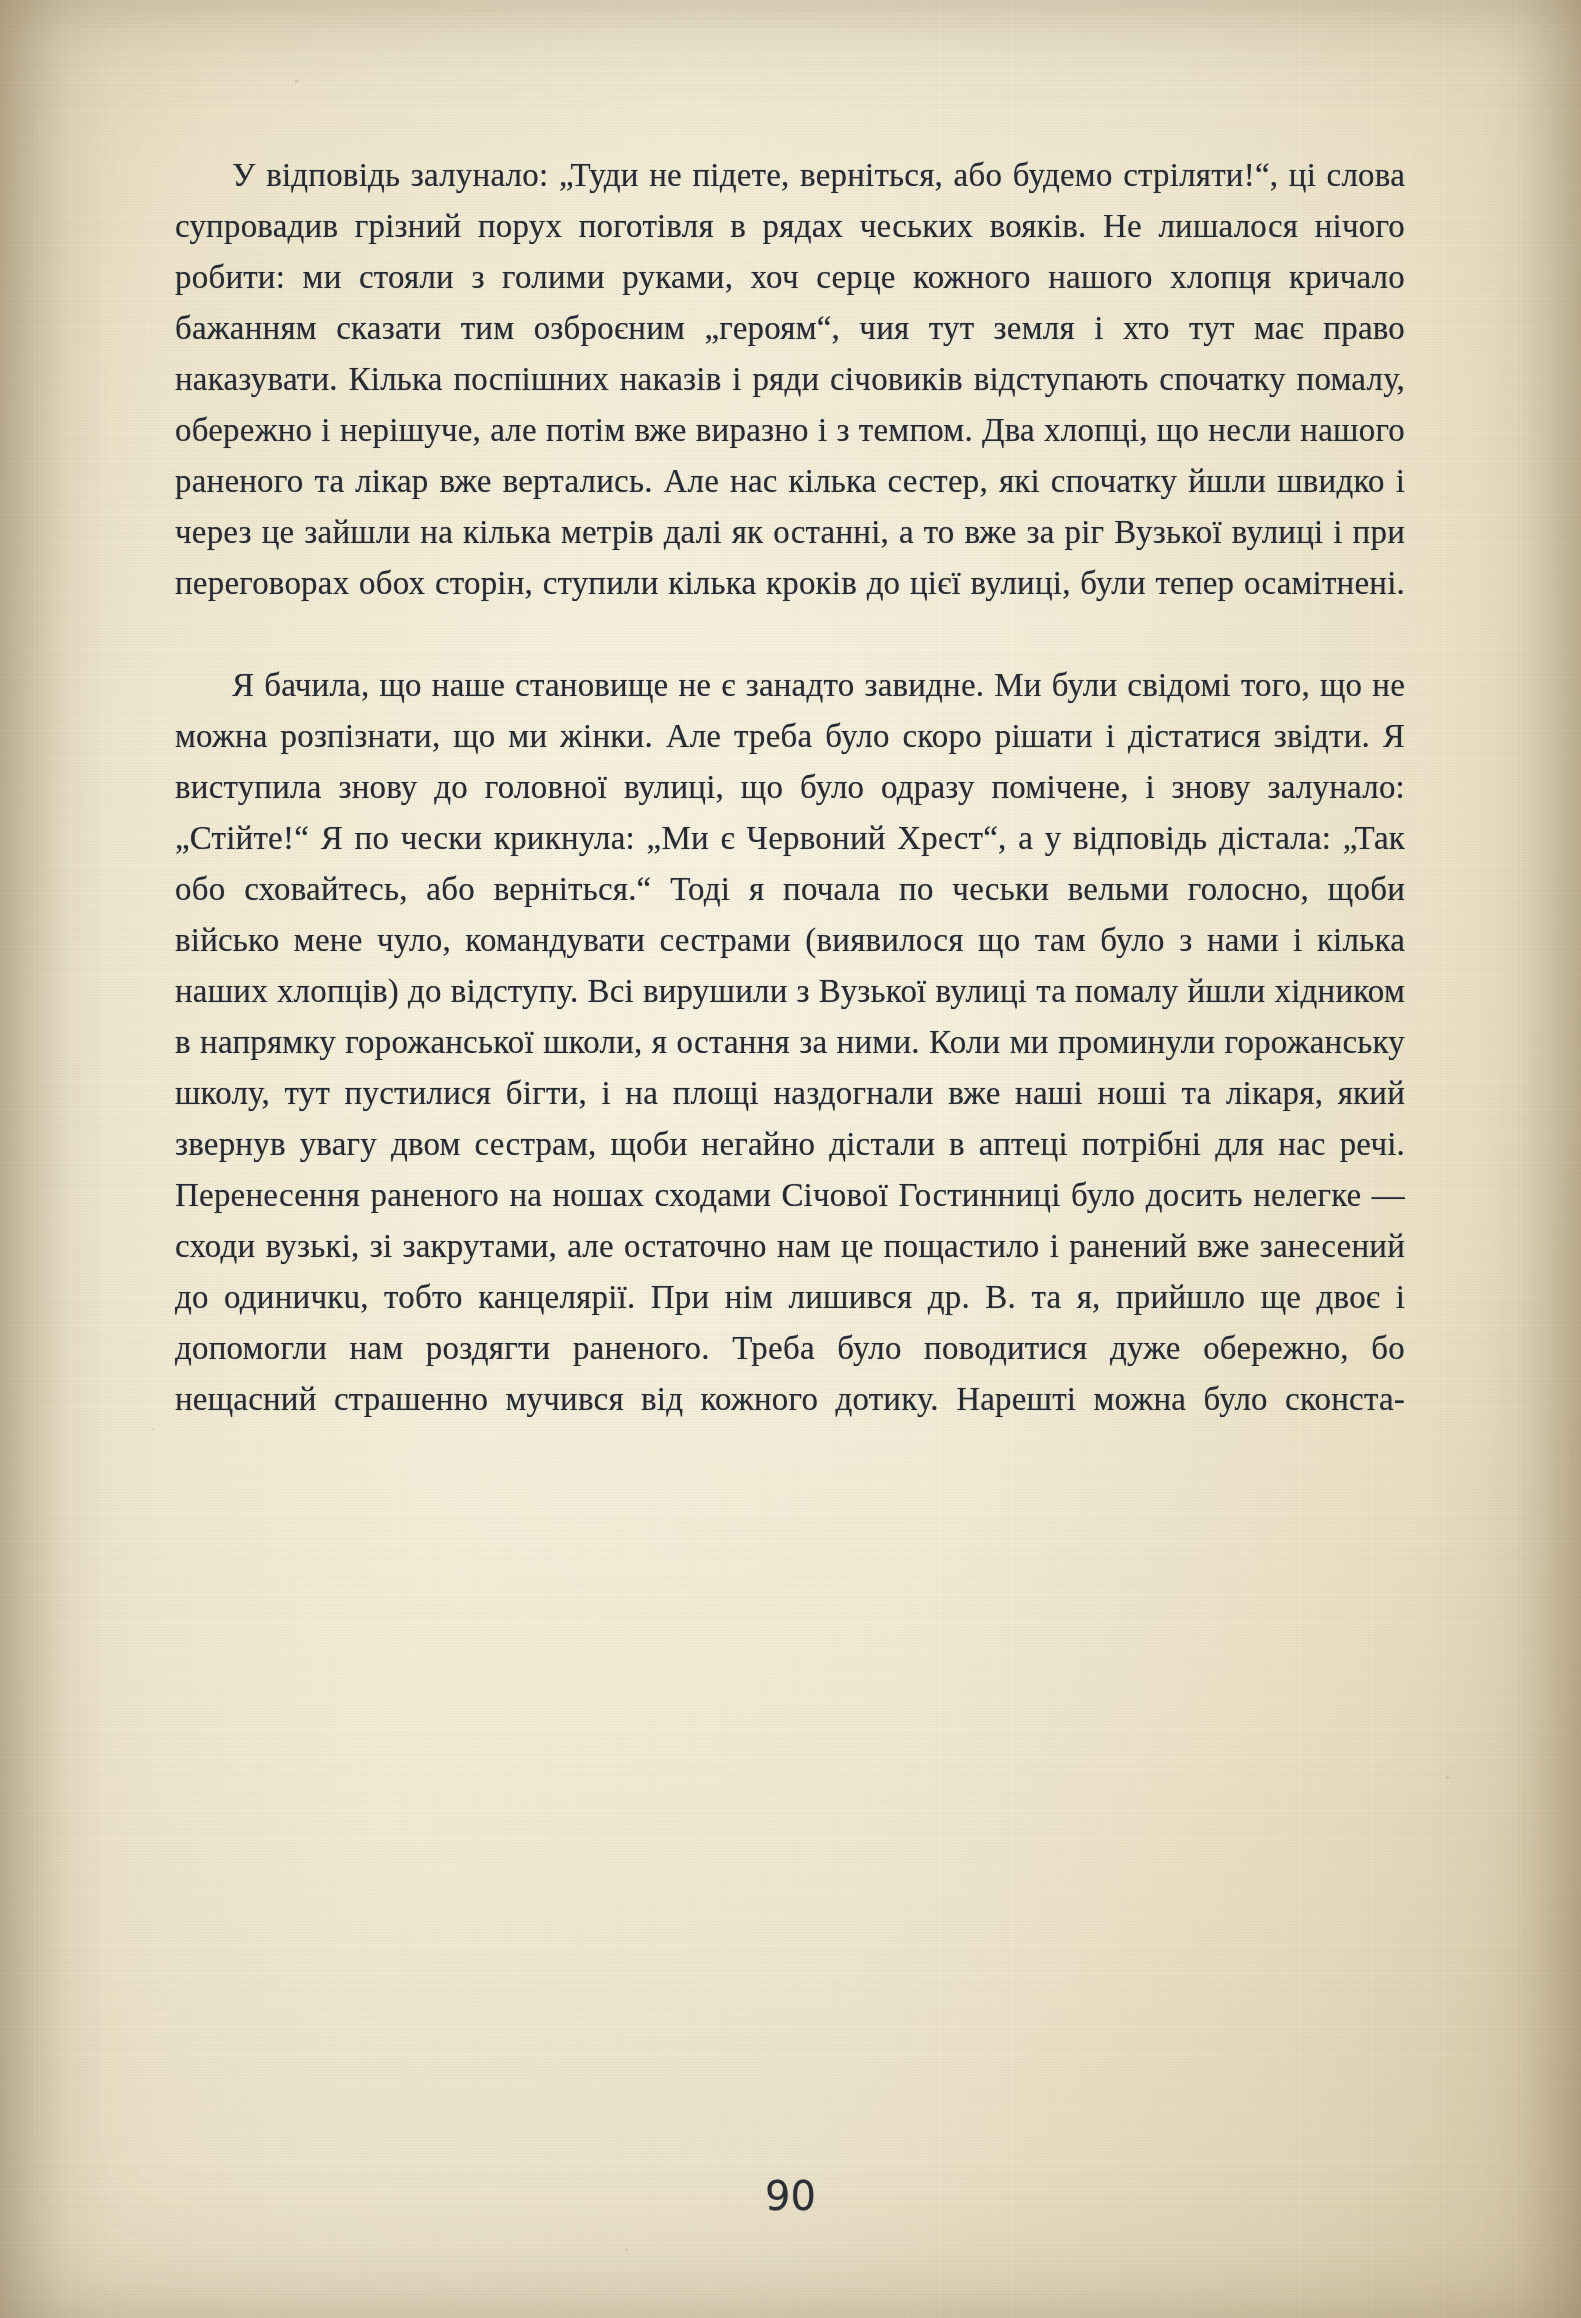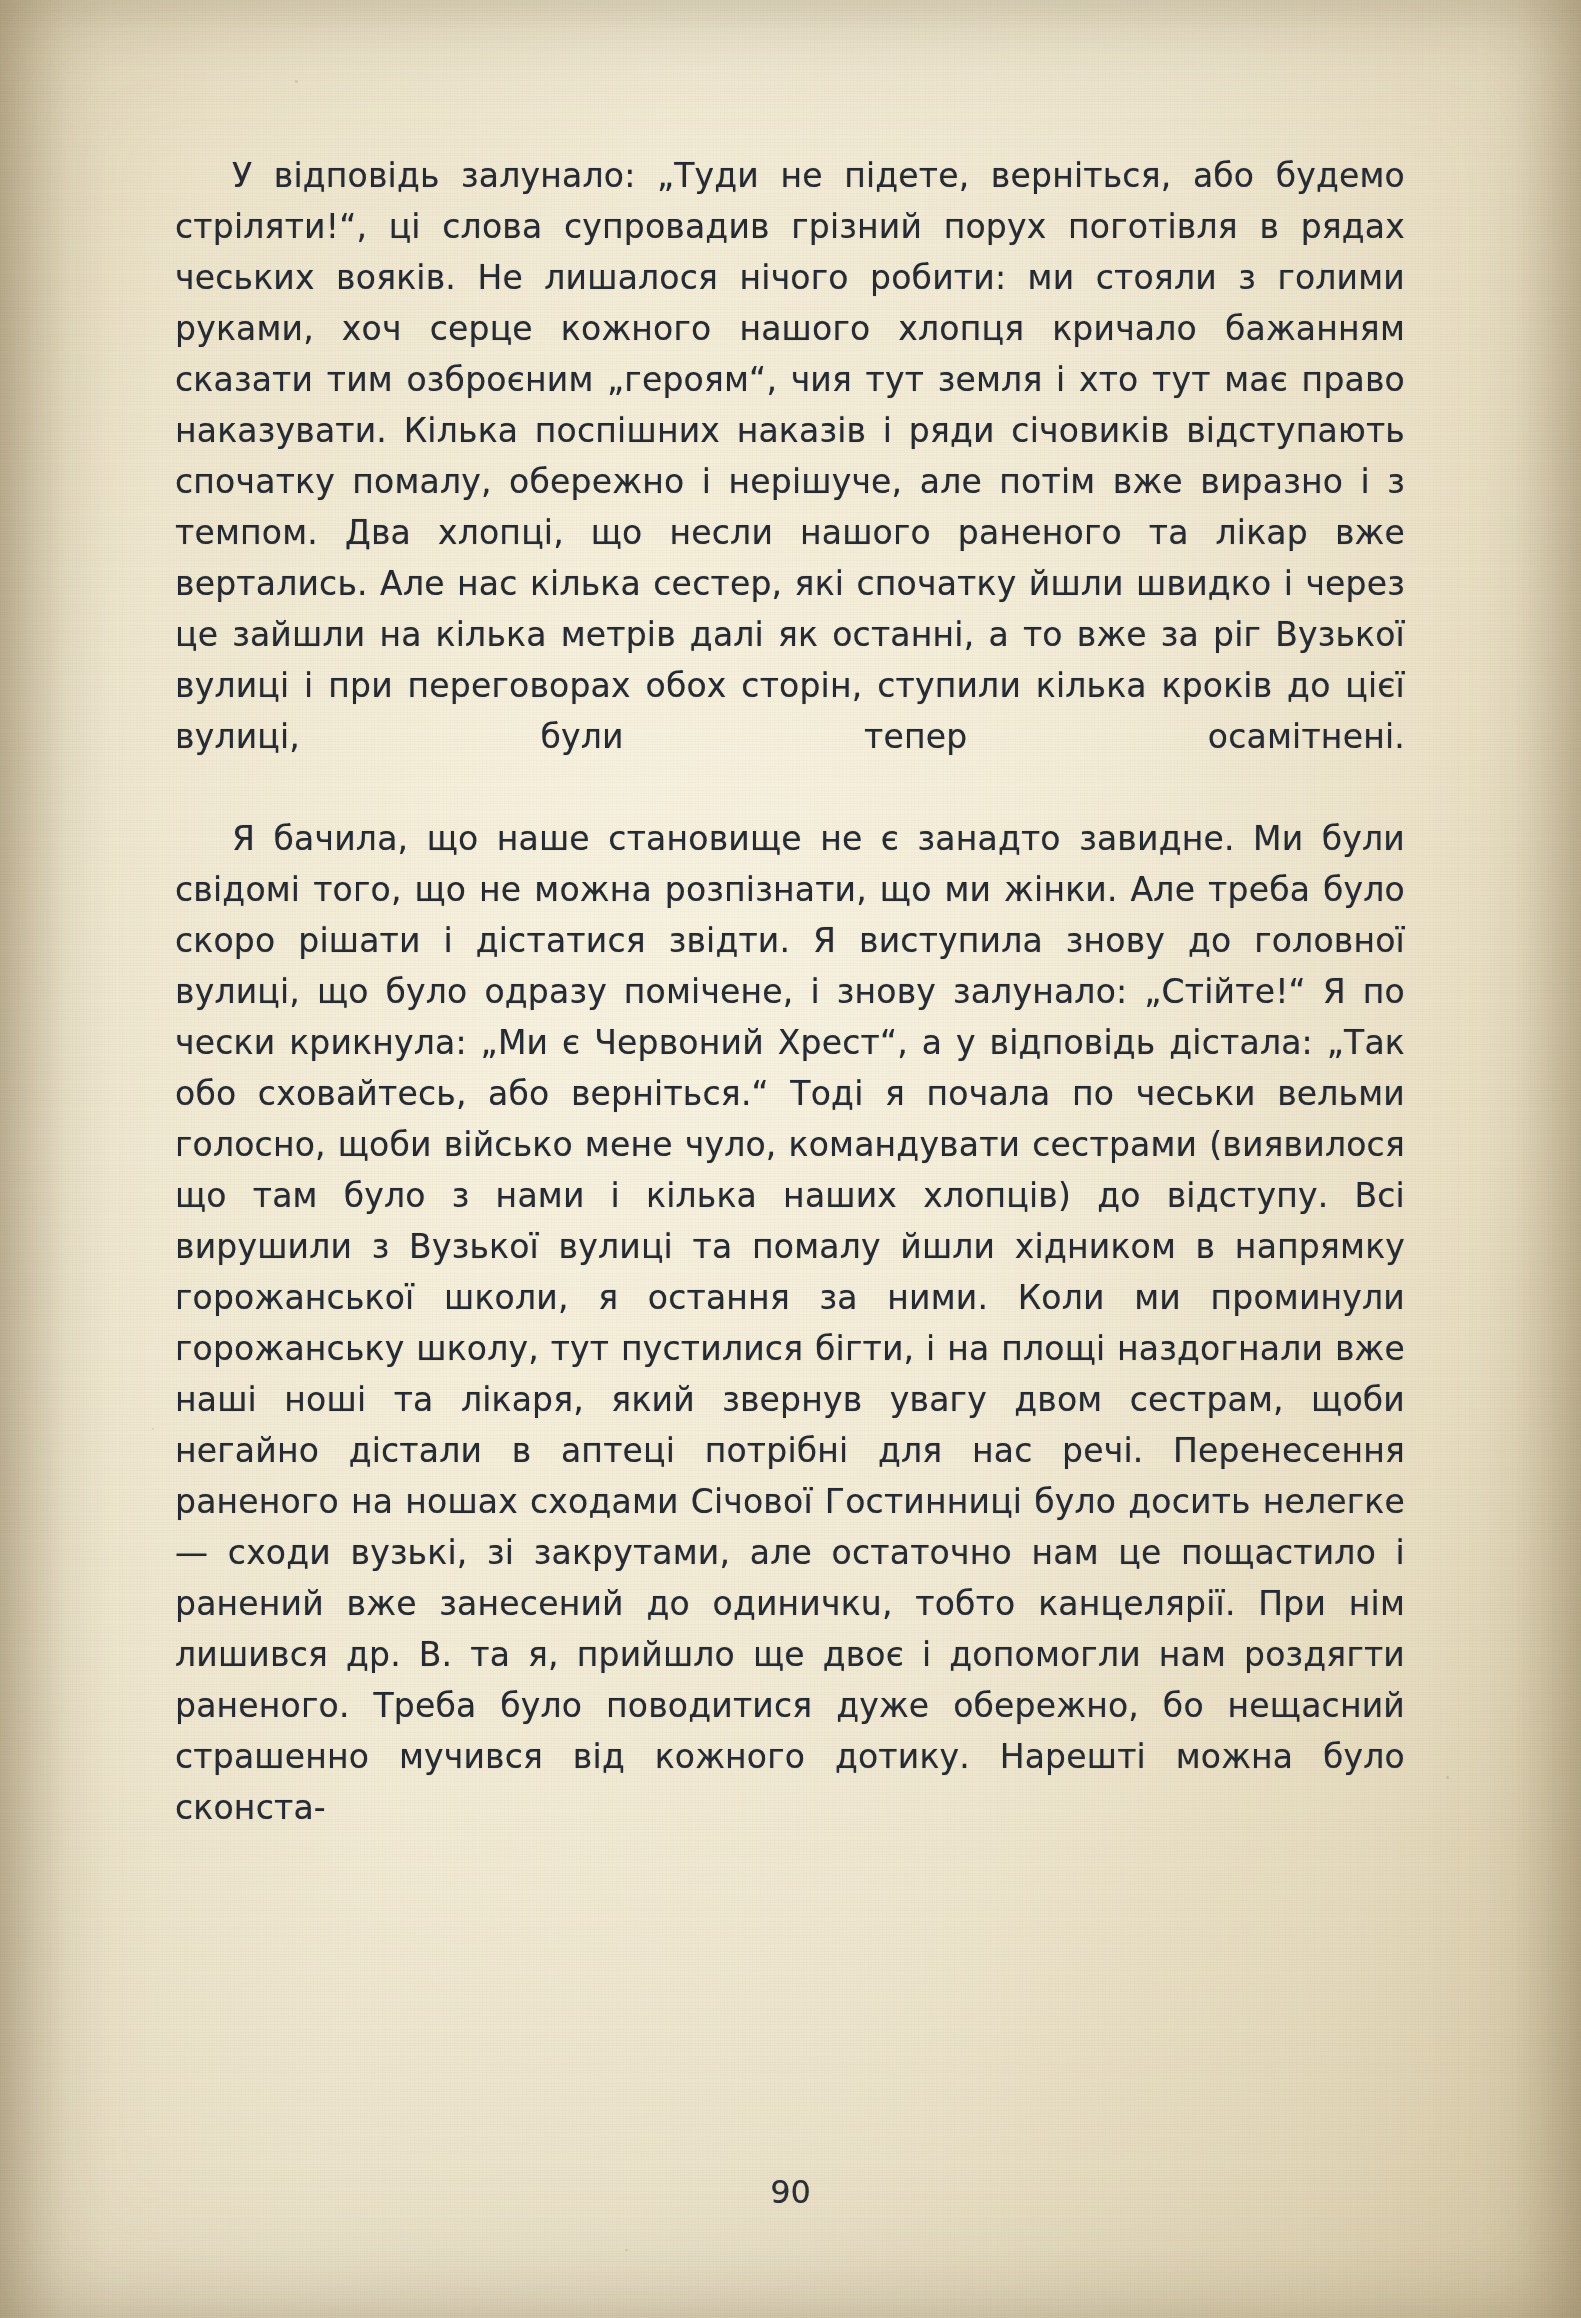--- a/index.html
+++ b/index.html
@@ -76,36 +76,37 @@
     text-justify: inter-word;
     letter-spacing: 0.2px;
     word-spacing: 0.4px;
     text-shadow: 0 0 1px rgba(40,45,55,0.45);
   }
   p.para + p.para {
     margin-top: 0px;
   }
   p.para.indent {
     text-indent: 57px;
+    font-family: Liberation Serif, serif;
   }
   
   p.para::after {
     content: "";
     display: inline-block;
     width: 100%;
   }
 
   #page-number {
     position: absolute;
     left: 0;
     top: 2173px;
     width: 100%;
     text-align: center;
     color: #2b3038;
-    font-size: 32px;
+    font-size: 40px;
     font-family: "DejaVu Sans", sans-serif;
     text-shadow: 0 0 1px rgba(40,45,55,0.4);
   }
 
   
   .speck {
     position: absolute;
     background: rgba(110,95,65,0.18);
     border-radius: 50%;
     pointer-events: none;

